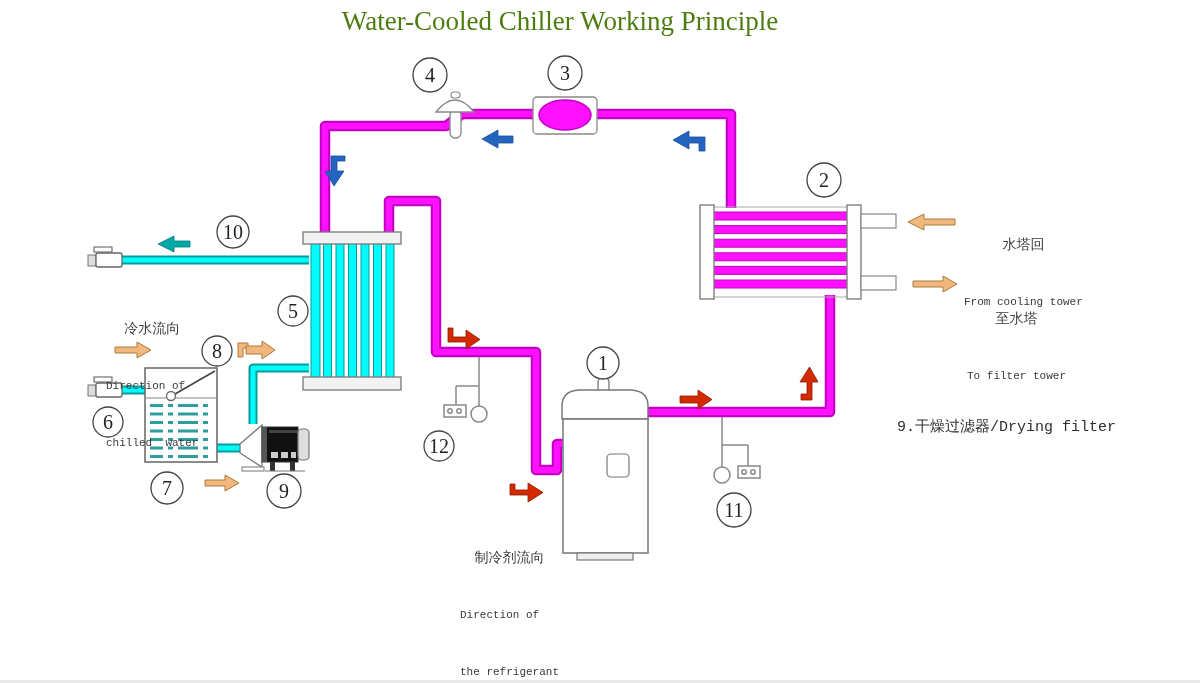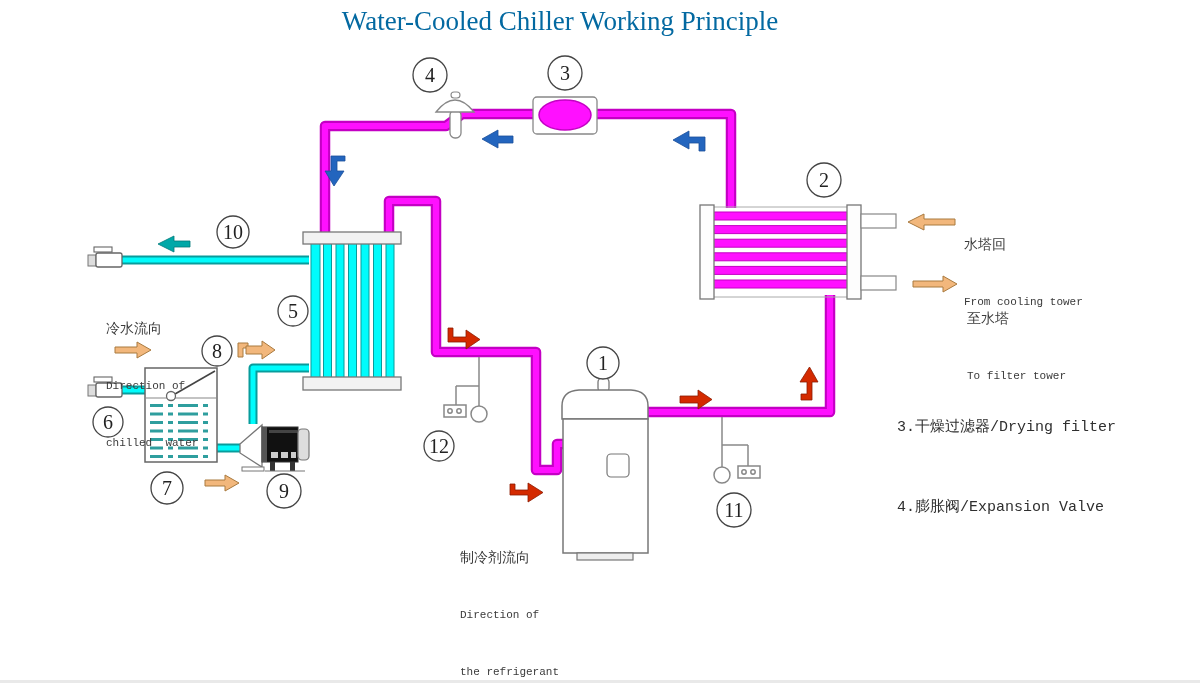--- a/index.html
+++ b/index.html
@@ -1,23 +1,23 @@
 <!DOCTYPE html>
 <html><head>
 <meta charset="utf-8">
 <style>
   html,body{margin:0;padding:0;background:#fff;}
   .stage{position:relative;width:1200px;height:683px;background:#fff;overflow:hidden;
          font-family:"Liberation Sans",sans-serif;}
   .stage svg{position:absolute;left:0;top:0;}
   .title{position:absolute;left:0;top:6px;width:1120px;text-align:center;
-         font-family:"Liberation Serif",serif;font-size:27px;color:#0369a1;}
+         font-family:"Liberation Serif",serif;font-size:27px;color:#4d7c0f;}
   .lbl{position:absolute;font-family:"Liberation Mono",monospace;color:#3a3a3a;
        white-space:pre;line-height:19px;}
-  .lbl .zh{font-size:14px;}
+  .lbl .zh{font-size:14px;text-align:center;}
   .lbl .en{font-size:11px;}
   .legend{position:absolute;left:897px;top:362px;font-family:"Liberation Mono",monospace;
           font-size:15px;color:#2f2f2f;line-height:26.5px;white-space:pre;}
   .callout-num{font-family:"Liberation Serif",serif;font-size:20px;fill:#222;}
   .bottom-edge{position:absolute;left:0;top:680px;width:1200px;height:3px;background:#e9e9e9;}
 </style>
 </head>
 <body>
 
 <div class="stage">
@@ -281,22 +281,21 @@
     <div class="en">Direction of</div>
     <div class="en">chilled  water</div>
   </div>
   <div class="lbl" style="left:460px;top:511px;">
     <div class="zh">制冷剂流向</div>
     <div class="en">Direction of</div>
     <div class="en">the refrigerant</div>
   </div>
 
   <div class="legend">
-    <div>3.干燥过滤器/Drying filter</div>
-    <div>4.膨胀阀/Expansion Valve</div>
+    <div>9.干燥过滤器/Drying filter</div>
     
     
     
     
     
     
     
     
   </div>
 

